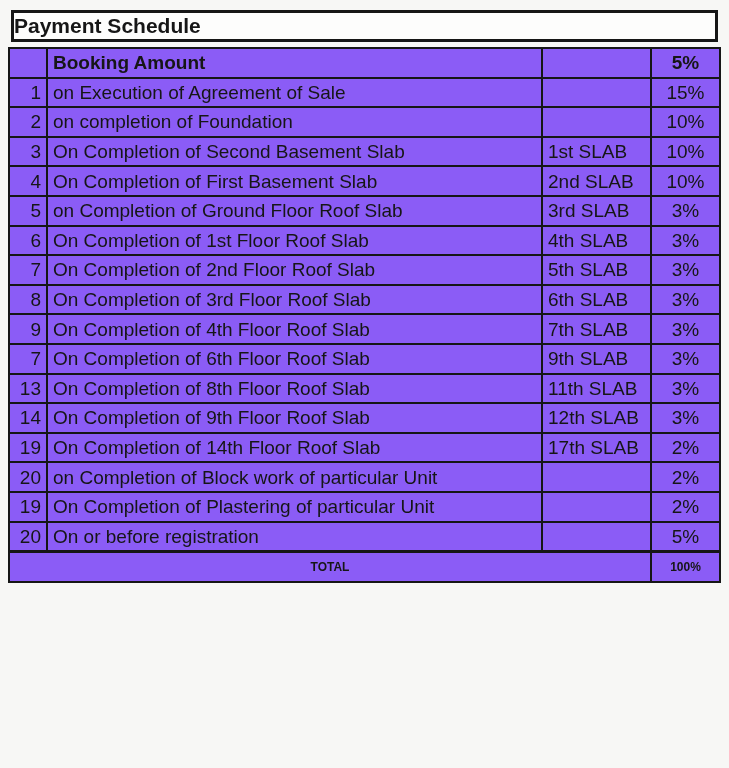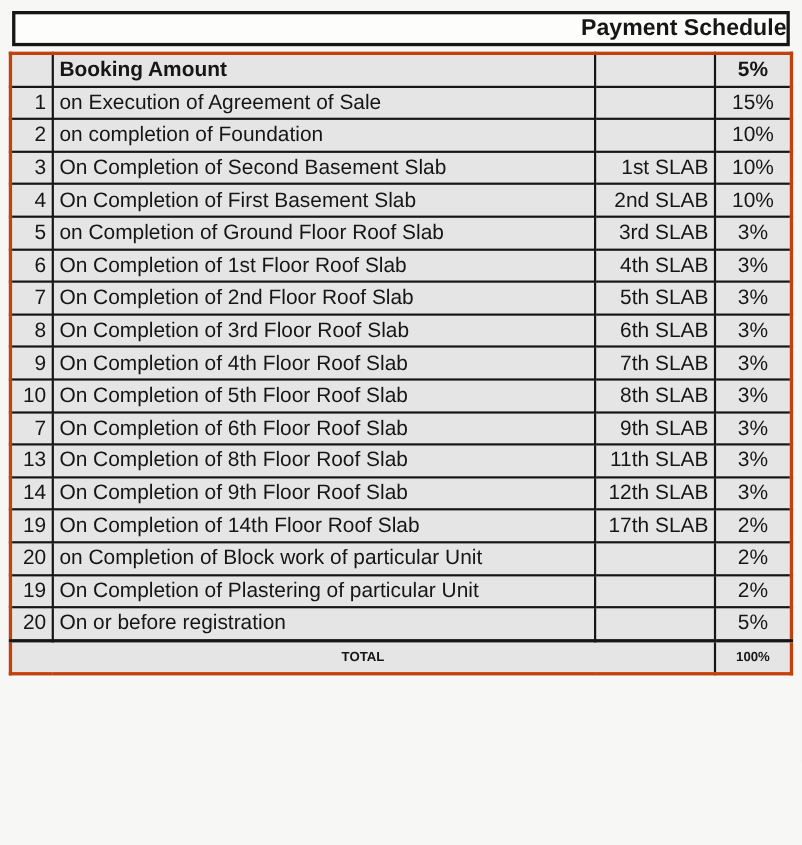--- a/index.html
+++ b/index.html
@@ -7,47 +7,47 @@
     width:729px;height:768px;box-sizing:border-box;
     background:#f7f7f5;
     padding:10px 8px 12px 8px;
     font-family:"Liberation Sans",sans-serif;
     color:#161616;
     position:relative;
   }
   .title-box{
     border:3px solid #161616;
     background:#fdfdfc;
-    text-align:right;
+    text-align:left;
     font-weight:bold;
     font-size:21px;
     line-height:26px;
     height:26px;
     margin:0 3px 5px 3px;
   }
   table.schedule{
     border-collapse:collapse;
     width:100%;
-    background:#e5e5e5;
-    border:3px solid #c2410c;
+    background:#8b5cf6;
+    border:1px solid #c2410c;
     table-layout:fixed;
   }
   table.schedule td{
     border:2px solid #161616;
     height:27.6px;
     font-size:19px;
     line-height:1;
     padding:0 5px;
     white-space:nowrap;
     overflow:hidden;
     box-sizing:content-box;
   }
   td.c-no{width:26px;text-align:right;}
   td.c-desc{text-align:left;}
-  td.c-slab{width:97px;text-align:right;}
+  td.c-slab{width:97px;text-align:left;}
   td.c-pct{width:57px;text-align:center;}
   tr.bold td{font-weight:bold;}
   tr.total td{
     font-weight:bold;
     text-align:center;
     font-size:12px;
     border-top-width:3px;
   }
 </style>
 </head>
@@ -113,26 +113,20 @@
           <td class="c-slab">6th SLAB</td>
           <td class="c-pct">3%</td>
         </tr>
         <tr>
           <td class="c-no">9</td>
           <td class="c-desc">On Completion of 4th Floor Roof Slab</td>
           <td class="c-slab">7th SLAB</td>
           <td class="c-pct">3%</td>
         </tr>
         <tr>
-          <td class="c-no">10</td>
-          <td class="c-desc">On Completion of 5th Floor Roof Slab</td>
-          <td class="c-slab">8th SLAB</td>
-          <td class="c-pct">3%</td>
-        </tr>
-        <tr>
           <td class="c-no">7</td>
           <td class="c-desc">On Completion of 6th Floor Roof Slab</td>
           <td class="c-slab">9th SLAB</td>
           <td class="c-pct">3%</td>
         </tr>
         <tr>
           <td class="c-no">13</td>
           <td class="c-desc">On Completion of 8th Floor Roof Slab</td>
           <td class="c-slab">11th SLAB</td>
           <td class="c-pct">3%</td>

